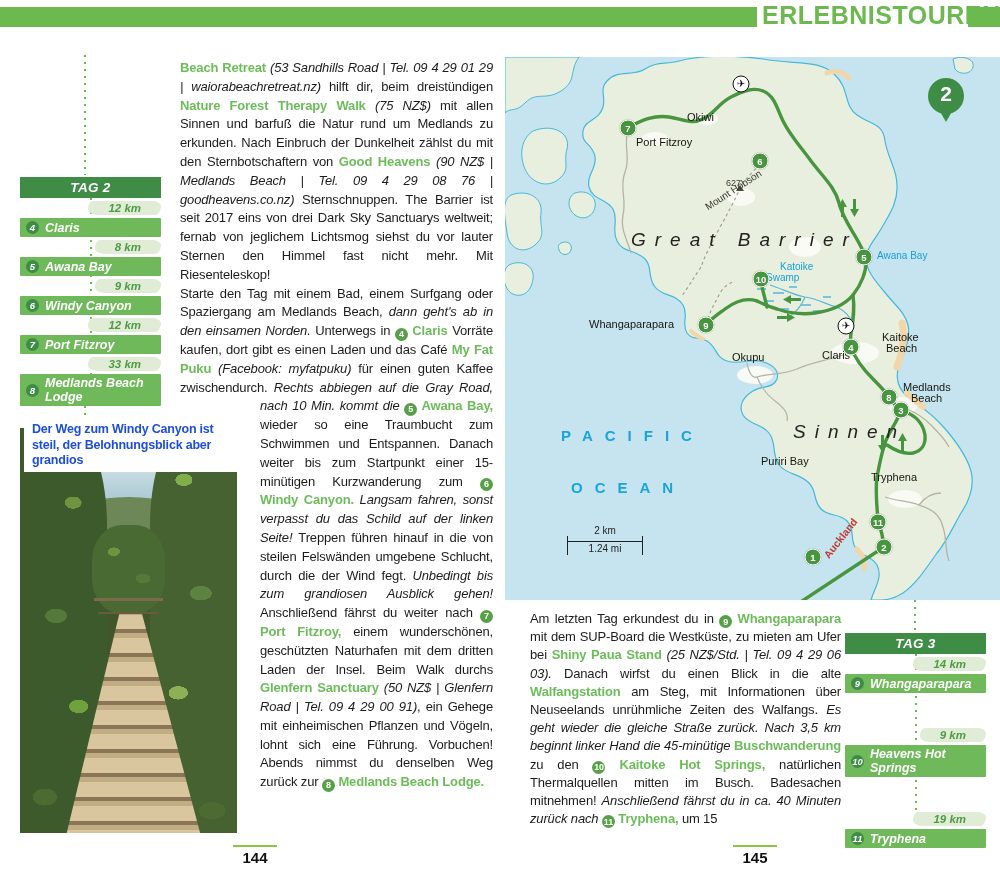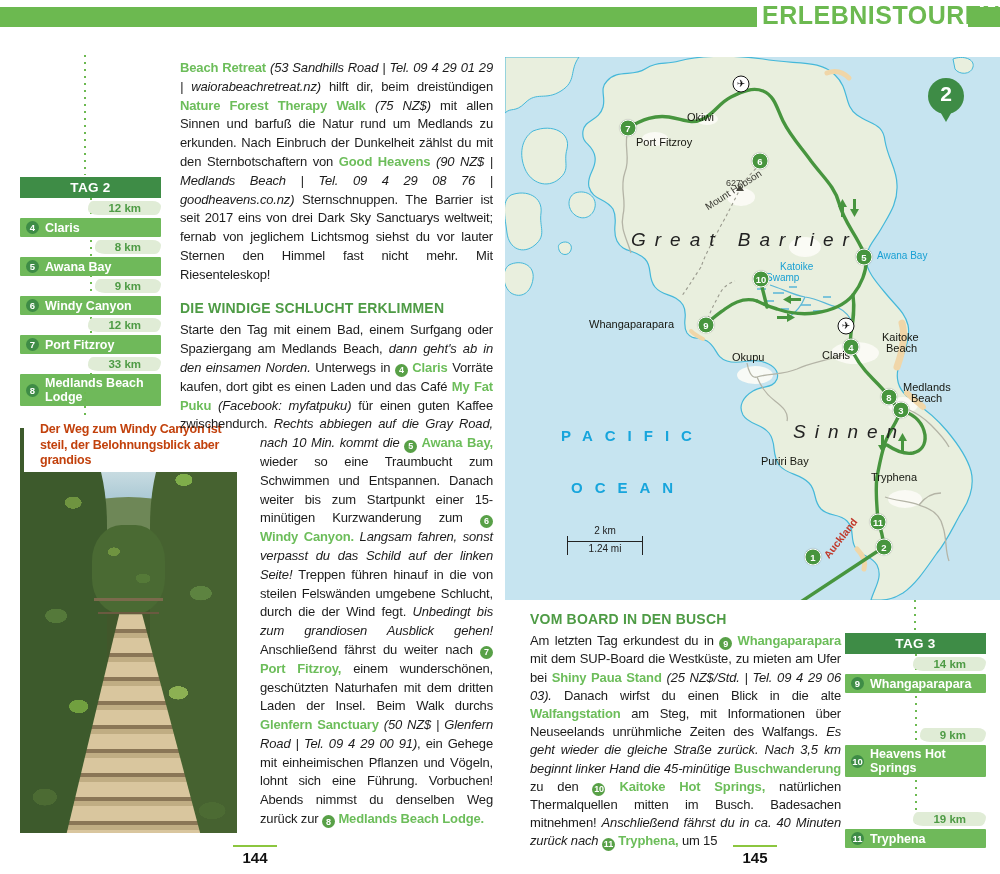--- a/index.html
+++ b/index.html
@@ -9,21 +9,21 @@
 
   
   .topbar{left:0;top:7px;width:757px;height:20px;background:#6cb950;}
   .topblock{left:968px;top:7px;width:32px;height:20px;background:#6cb950;}
   .toptitle{left:762px;top:1px;width:202px;height:30px;color:#6cb950;font-weight:800;
             font-size:25px;letter-spacing:.5px;text-align:center;transform:scaleY(1.05);}
 
   
   .sidebar{width:141px;display:flex;flex-direction:column;align-items:stretch;}
   .sb-bg{background:repeating-linear-gradient(to bottom,#6cb950 0 2px,transparent 2px 7px);
-         background-size:2px 100%;background-position:50% 0;background-repeat:no-repeat;}
+         background-size:2px 100%;background-position:50% 0;background-repeat:no-repeat;font-style:italic;}
   .taghead{background:#3e8c46;color:#fff;font-weight:bold;font-size:13.5px;text-align:center;
            padding:3px 0;letter-spacing:.3px;}
   .dist{display:flex;justify-content:flex-end;margin:3px 0;}
   .dist span{background:#e0ecd6;color:#4e9b45;font-weight:bold;font-size:11.5px;
              padding:1px 20px;border-radius:9px 16px 11px 18px/14px 9px 16px 10px;}
   .bar{background:#6fb95a;color:#fff;font-weight:bold;font-size:12.5px;display:flex;
        align-items:center;gap:6px;padding:2px 6px;min-height:15px;border-radius:1px;}
   .bar .num{flex:0 0 auto;width:13px;height:13px;border-radius:50%;background:#3e8c46;color:#fff;
             font-size:9.5px;display:flex;align-items:center;justify-content:center;}
   .dotline{width:2px;background:repeating-linear-gradient(to bottom,#6cb950 0 2px,transparent 2px 7px);}
@@ -57,22 +57,22 @@
                  radial-gradient(16px 11px at 25% 62%,#8cb053 0 60%,transparent 61%),
                  radial-gradient(22px 14px at 55% 88%,#4c6b33 0 60%,transparent 61%),#466230;}
   .ph-mid{position:absolute;left:33%;width:34%;top:24%;height:22%;border-radius:40%;
           background:radial-gradient(10px 7px at 30% 30%,#6f9440 0 60%,transparent 61%),
                      radial-gradient(12px 8px at 70% 60%,#557a38 0 60%,transparent 61%),#4a6a33;}
   .ph-steps{position:absolute;left:18%;right:16%;top:46%;bottom:-2%;
       background:repeating-linear-gradient(to bottom,#d9c69e 0 15px,#8a7656 15px 19px,#c0ad83 19px 24px);
       clip-path:polygon(42% 0,58% 0,100% 100%,4% 100%);}
   .ph-rail{position:absolute;left:34%;top:42%;width:32%;height:3px;background:#7b6a4c;}
   .ph-rail2{position:absolute;left:36%;top:45.5%;width:28%;height:2px;background:#6a5a40;}
-  .caption{left:24px;top:420px;width:212px;background:#fff;color:#c2410c;font-weight:bold;
-           font-size:12.5px;line-height:15.5px;padding:2px 4px 3px 16px;letter-spacing:-.2px;}
+  .caption{left:24px;top:420px;width:212px;background:#fff;color:#1d4ed8;font-weight:bold;
+           font-size:12.5px;line-height:15.5px;padding:2px 4px 3px 8px;letter-spacing:-.2px;}
 
   
   .map{left:505px;top:57px;width:495px;height:543px;background:#c6e4f0;overflow:hidden;}
   .map svg{position:absolute;left:0;top:0;}
   #map-labels span{position:absolute;white-space:nowrap;transform-origin:left top;}
   .lb-town{font-size:11px;color:#15160f;}
   .lb-water{font-size:10px;color:#179fd3;}
   .lb-big{font-size:19px;font-style:italic;letter-spacing:9px;color:#222;
           font-family:"Liberation Sans",sans-serif;}
   .lb-ocean{font-size:15px;font-weight:bold;letter-spacing:12px;color:#17a5dc;}
@@ -154,21 +154,20 @@
   <div class="ph-wall-r"></div>
   <div class="ph-mid"></div>
   <div class="ph-rail"></div>
   <div class="ph-rail2"></div>
   <div class="ph-steps"></div>
 </div>
 <div class="abs caption">Der Weg zum Windy Canyon ist steil, der Belohnungsblick aber grandios</div>
 
 <div class="abs col" style="left:180px;top:59px;width:313px;">
   <p><span class="g">Beach Retreat </span><span class="i">(53 Sandhills Road | Tel. 09 4 29 01 29 | waiorabeachretreat.nz)</span><span class=""> hilft dir, beim dreistündigen </span><span class="g">Nature Forest Therapy Walk </span><span class="i">(75 NZ$)</span><span class=""> mit allen Sinnen und barfuß die Natur rund um Medlands zu erkunden. Nach Einbruch der Dunkelheit zählst du mit den Sternbotschaftern von </span><span class="g">Good Heavens </span><span class="i">(90 NZ$ | Medlands Beach | Tel. 09 4 29 08 76 | goodheavens.co.nz)</span><span class=""> Sternschnuppen. The Barrier ist seit 2017 eins von drei Dark Sky Sanctuarys weltweit; fernab von jeglichem Lichtsmog siehst du vor lauter Sternen den Himmel fast nicht mehr. Mit Riesenteleskop!</span></p>
-  <p class="shead">DIE WINDIGE SCHLUCHT ERKLIMMEN</p>
   <p><span><span class="">Starte den Tag mit einem Bad, einem Surfgang oder Spaziergang am Medlands Beach, </span><span class="i">dann geht's ab in den einsamen Norden. </span><span class="">Unterwegs in </span><span class="mk">4</span><span class="g"> Claris </span><span class="">Vorräte kaufen, dort gibt es einen Laden und das Café </span><span class="g">My Fat Puku </span><span class="i">(Facebook: myfatpuku)</span><span class=""> für einen guten Kaffee zwischendurch. </span><span class="i">Rechts abbiegen auf die Gray Road, nach 10 Min. kommt die </span><span class="mk">5</span><span class="g"> Awana</span></span><span class="floatspacer"></span><span><span class="g"> Bay, </span><span class="">wieder so eine Traumbucht zum Schwimmen und Entspannen. Danach weiter bis zum Startpunkt einer 15-minütigen Kurzwanderung zum </span><span class="mk">6</span><span class="g"> Windy Canyon. </span><span class="i">Langsam fahren, sonst verpasst du das Schild auf der linken Seite! </span><span class="">Treppen führen hinauf in die von steilen Felswänden umgebene Schlucht, durch die der Wind fegt. </span><span class="i">Unbedingt bis zum grandiosen Ausblick gehen! </span><span class="">Anschließend fährst du weiter nach </span><span class="mk">7</span><span class="g"> Port Fitzroy, </span><span class="">einem wunderschönen, geschützten Naturhafen mit dem dritten Laden der Insel. Beim Walk durchs </span><span class="g">Glenfern Sanctuary </span><span class="i">(50 NZ$ | Glenfern Road | Tel. 09 4 29 00 91)</span><span class="">, ein Gehege mit einheimischen Pflanzen und Vögeln, lohnt sich eine Führung. Vorbuchen! Abends nimmst du denselben Weg zurück zur </span><span class="mk">8</span><span class="g"> Medlands Beach Lodge.</span></span></p>
 </div>
 
 <div class="abs map">
   <svg width="495" height="543" viewBox="0 0 495 543">
 
     <rect x="0" y="0" width="495" height="543" fill="#c6e4f0"></rect>
 
     <g fill="#e9efde" stroke="#45b8d9" stroke-width="1">
       <path d="M0,0 L74,0 C64,14 72,24 56,34 C40,44 32,34 20,46 C10,56 6,50 0,56 Z"></path>
@@ -302,21 +301,20 @@
   </div>
 
   <div class="scale">
     <div>2 km</div>
     <div class="bar1"></div>
     <div class="mi">1.24 mi</div>
   </div>
 </div>
 
 <div class="abs col" style="left:530px;top:610px;width:311px;line-height:18.2px;">
-  <p class="shead" style="margin-top:0 !important;">VOM BOARD IN DEN BUSCH</p>
   <p><span class="">Am letzten Tag erkundest du in </span><span class="mk">9</span><span class="g"> Whangaparapara </span><span class="">mit dem SUP-Board die Westküste, zu mieten am Ufer bei </span><span class="g">Shiny Paua Stand </span><span class="i">(25 NZ$/Std. | Tel. 09 4 29 06 03).</span><span class=""> Danach wirfst du einen Blick in die alte </span><span class="g">Walfangstation </span><span class="">am Steg, mit Informationen über Neuseelands unrühmliche Zeiten des Walfangs. </span><span class="i">Es geht wieder die gleiche Straße zurück. Nach 3,5 km beginnt linker Hand die 45-minütige </span><span class="g">Buschwanderung </span><span class="">zu den </span><span class="mk">10</span><span class="g"> Kaitoke Hot Springs, </span><span class="">natürlichen Thermalquellen mitten im Busch. Badesachen mitnehmen! </span><span class="i">Anschließend fährst du in ca. 40 Minuten zurück nach </span><span class="mk">11</span><span class="g"> Tryphena, </span><span class="">um 15</span></p>
 </div>
 
 <div class="abs dotline" style="left:914px;top:600px;height:32px;"></div>
 <div class="abs sidebar sb-bg" style="left:845px;top:633px;" id="tag3">
   <div class="taghead">TAG 3</div>
 <div class="dist">
       <span>14 km</span>
     </div>
     <div class="bar">

